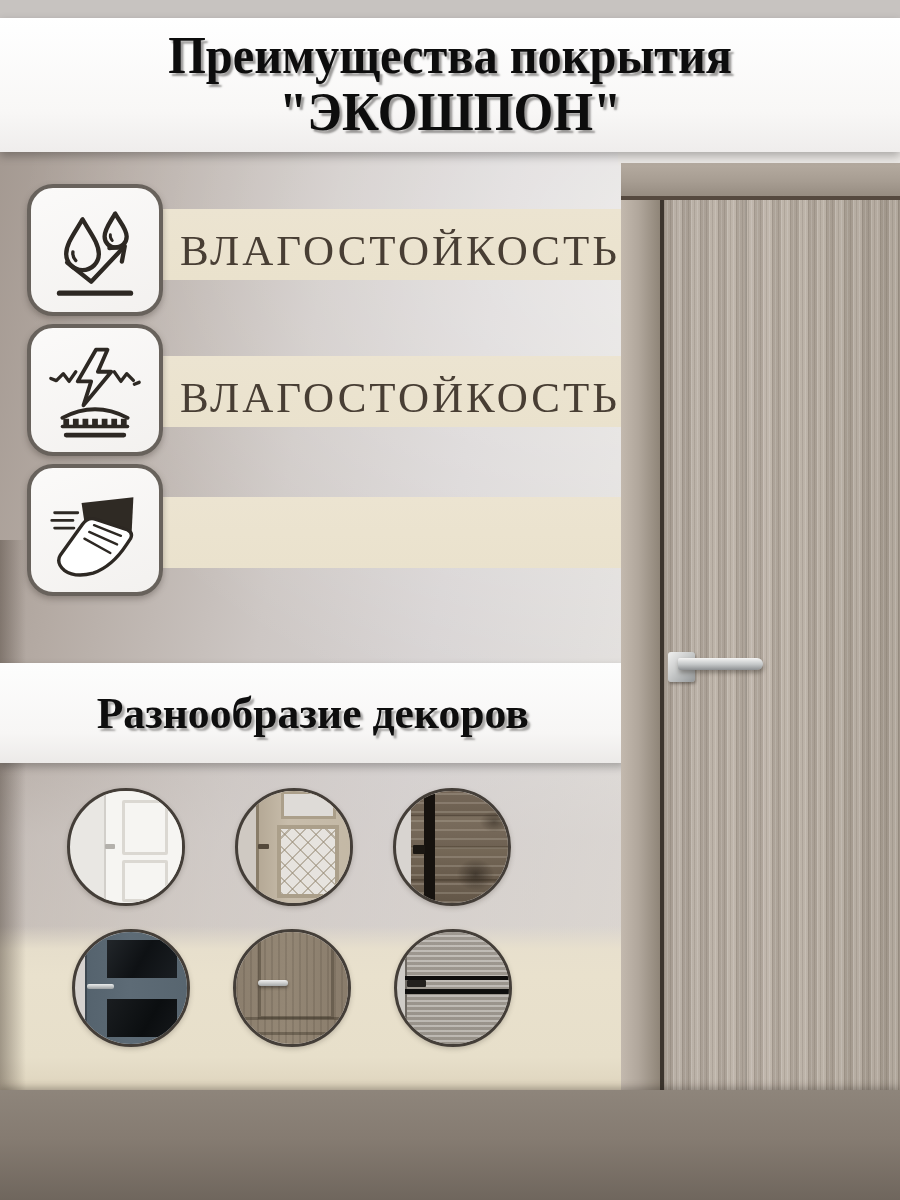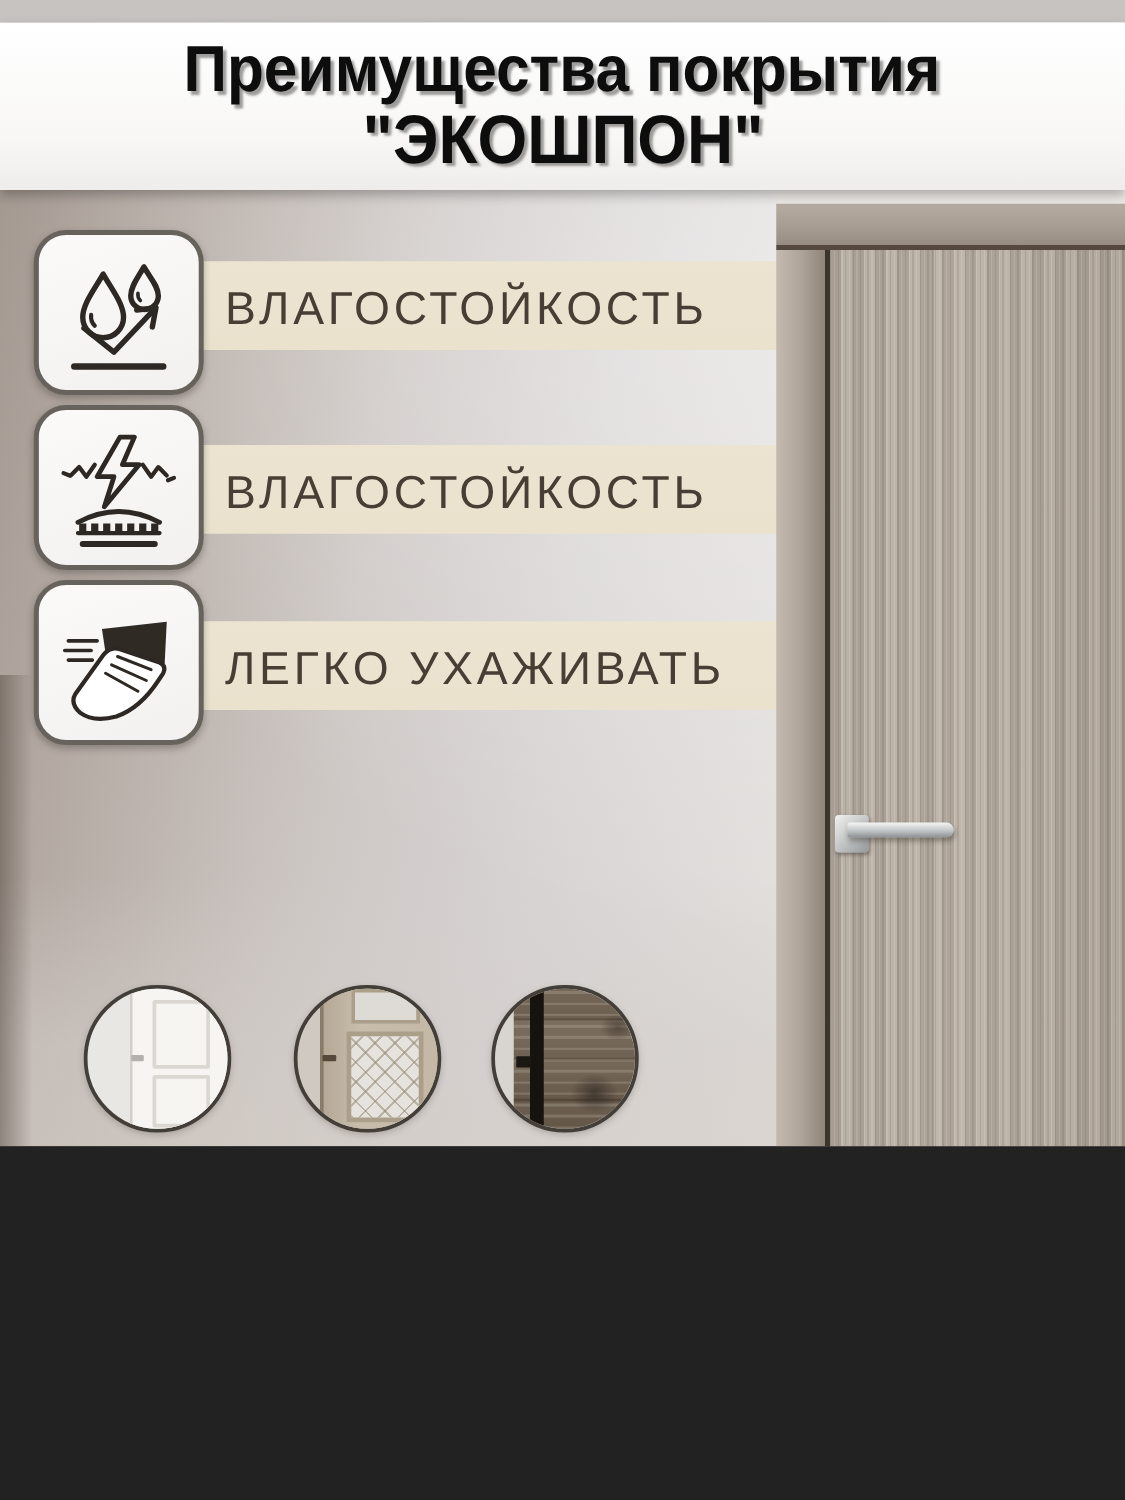--- a/index.html
+++ b/index.html
@@ -1,18 +1,18 @@
 <!DOCTYPE html>
 <html><head>
 <meta charset="utf-8">
 <style>
   html,body{margin:0;padding:0;background:#222;}
   .canvas{
-    position:relative;width:900px;height:917px;overflow:hidden;
-    font-family:Liberation Sans, sans-serif;background:#cfc9c5;
+    position:relative;width:900px;height:1200px;overflow:hidden;
+    font-family:Liberation Serif, serif;background:#cfc9c5;
   }
   
   .wall{
     position:absolute;left:0;top:0;width:900px;height:1090px;
     background:
       radial-gradient(130% 80% at 80% 22%, rgba(255,255,255,.50), rgba(255,255,255,0) 60%),
       linear-gradient(100deg,#a1968e 0%,#b4aaa3 14%,#cdc7c4 34%,#d7d3d3 50%,#dedbd9 64%,#e8e5e1 80%,#efece8 100%);
   }
   .wall-lower{
     position:absolute;left:0;top:700px;width:900px;height:390px;
@@ -75,21 +75,21 @@
     box-shadow:1px 3px 4px rgba(50,44,38,.40);
   }
   
   .feature-strip{
     position:absolute;left:150px;width:472px;height:71px;z-index:3;
     background:linear-gradient(180deg,#ece4d1 0%,#eae2cd 100%);
   }
   .fs1{top:209px;} .fs2{top:356px;} .fs3{top:497px;}
   .feature-label{
     position:absolute;left:180px;z-index:5;white-space:nowrap;
-    color:#483e34;font-size:37px;letter-spacing:3px;font-weight:400;
+    color:#483e34;font-size:43px;letter-spacing:3px;font-weight:400;
   }
   .fl1{top:226px;} .fl2{top:373px;} .fl3{top:514px;}
   .icon-box{
     position:absolute;left:27px;width:128px;height:124px;z-index:5;
     background:linear-gradient(160deg,#fbfaf9 0%,#f3f1ef 100%);
     border:4px solid #68625c;border-radius:26px;
     box-shadow:0 3px 6px rgba(60,52,45,.35);
     display:flex;align-items:center;justify-content:center;
   }
   .ib1{top:184px;} .ib2{top:324px;} .ib3{top:464px;}
@@ -240,22 +240,24 @@
     <svg viewBox="0 0 100 100" fill="none" stroke="#2d2823" stroke-width="3.5" stroke-linecap="round" stroke-linejoin="round">
       <path d="M8 32 H32 M5 40 H27 M8 48 H28" stroke-width="3"></path>
       <polygon points="36,22 90,16 88,56 42,62" fill="#2f2a24" stroke="none"></polygon>
       <path d="M18 92 Q9 84 14 76 L37 44 Q43 36 51 39 L84 50 Q90 53 87 59 L83 65 Q68 88 48 95 Q29 100 18 92 Z" fill="#ffffff"></path>
       <path d="M49 45 L77 56 M44 52 L73 65 M39 59 L66 74" stroke-width="2.5"></path>
     </svg>
   </div>
 
   <span class="feature-label fl1">ВЛАГОСТОЙКОСТЬ</span>
   <span class="feature-label fl2">ВЛАГОСТОЙКОСТЬ</span>
-  <span class="feature-label fl3">ЛЕГКО УХАЖИВАТЬ</span>
-
+
+  <div class="mid-banner">
+    <span>Разнообразие декоров</span>
+  </div>
 
   <div class="decor-circle dc1" data-variant="white-classic">
     <span class="p1"></span>
       <span class="p2"></span>
       <span class="p3"></span>
       <span class="p4"></span>
   </div>
   <div class="decor-circle dc2" data-variant="glass-ornament">
     <span class="p1"></span>
       <span class="p2"></span>

